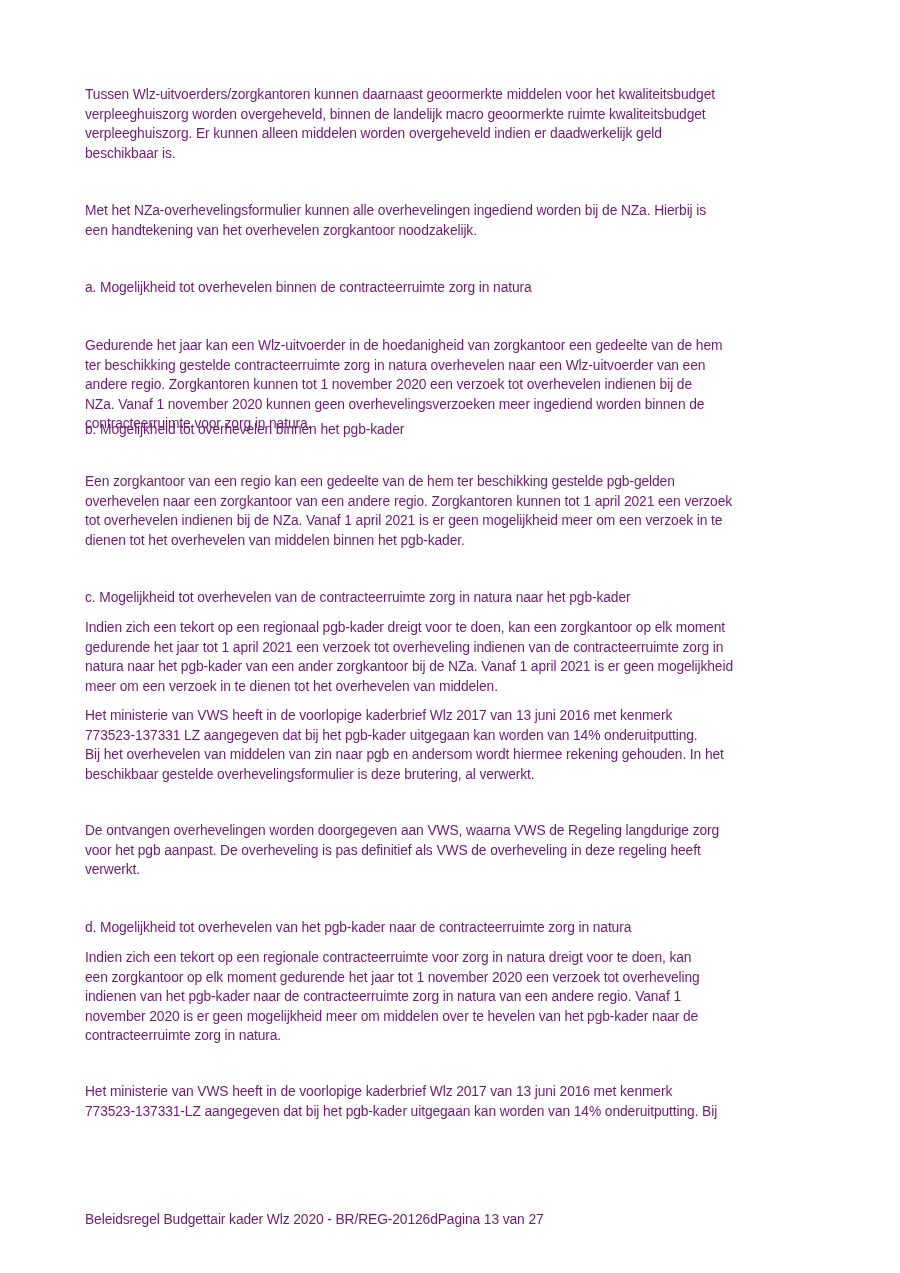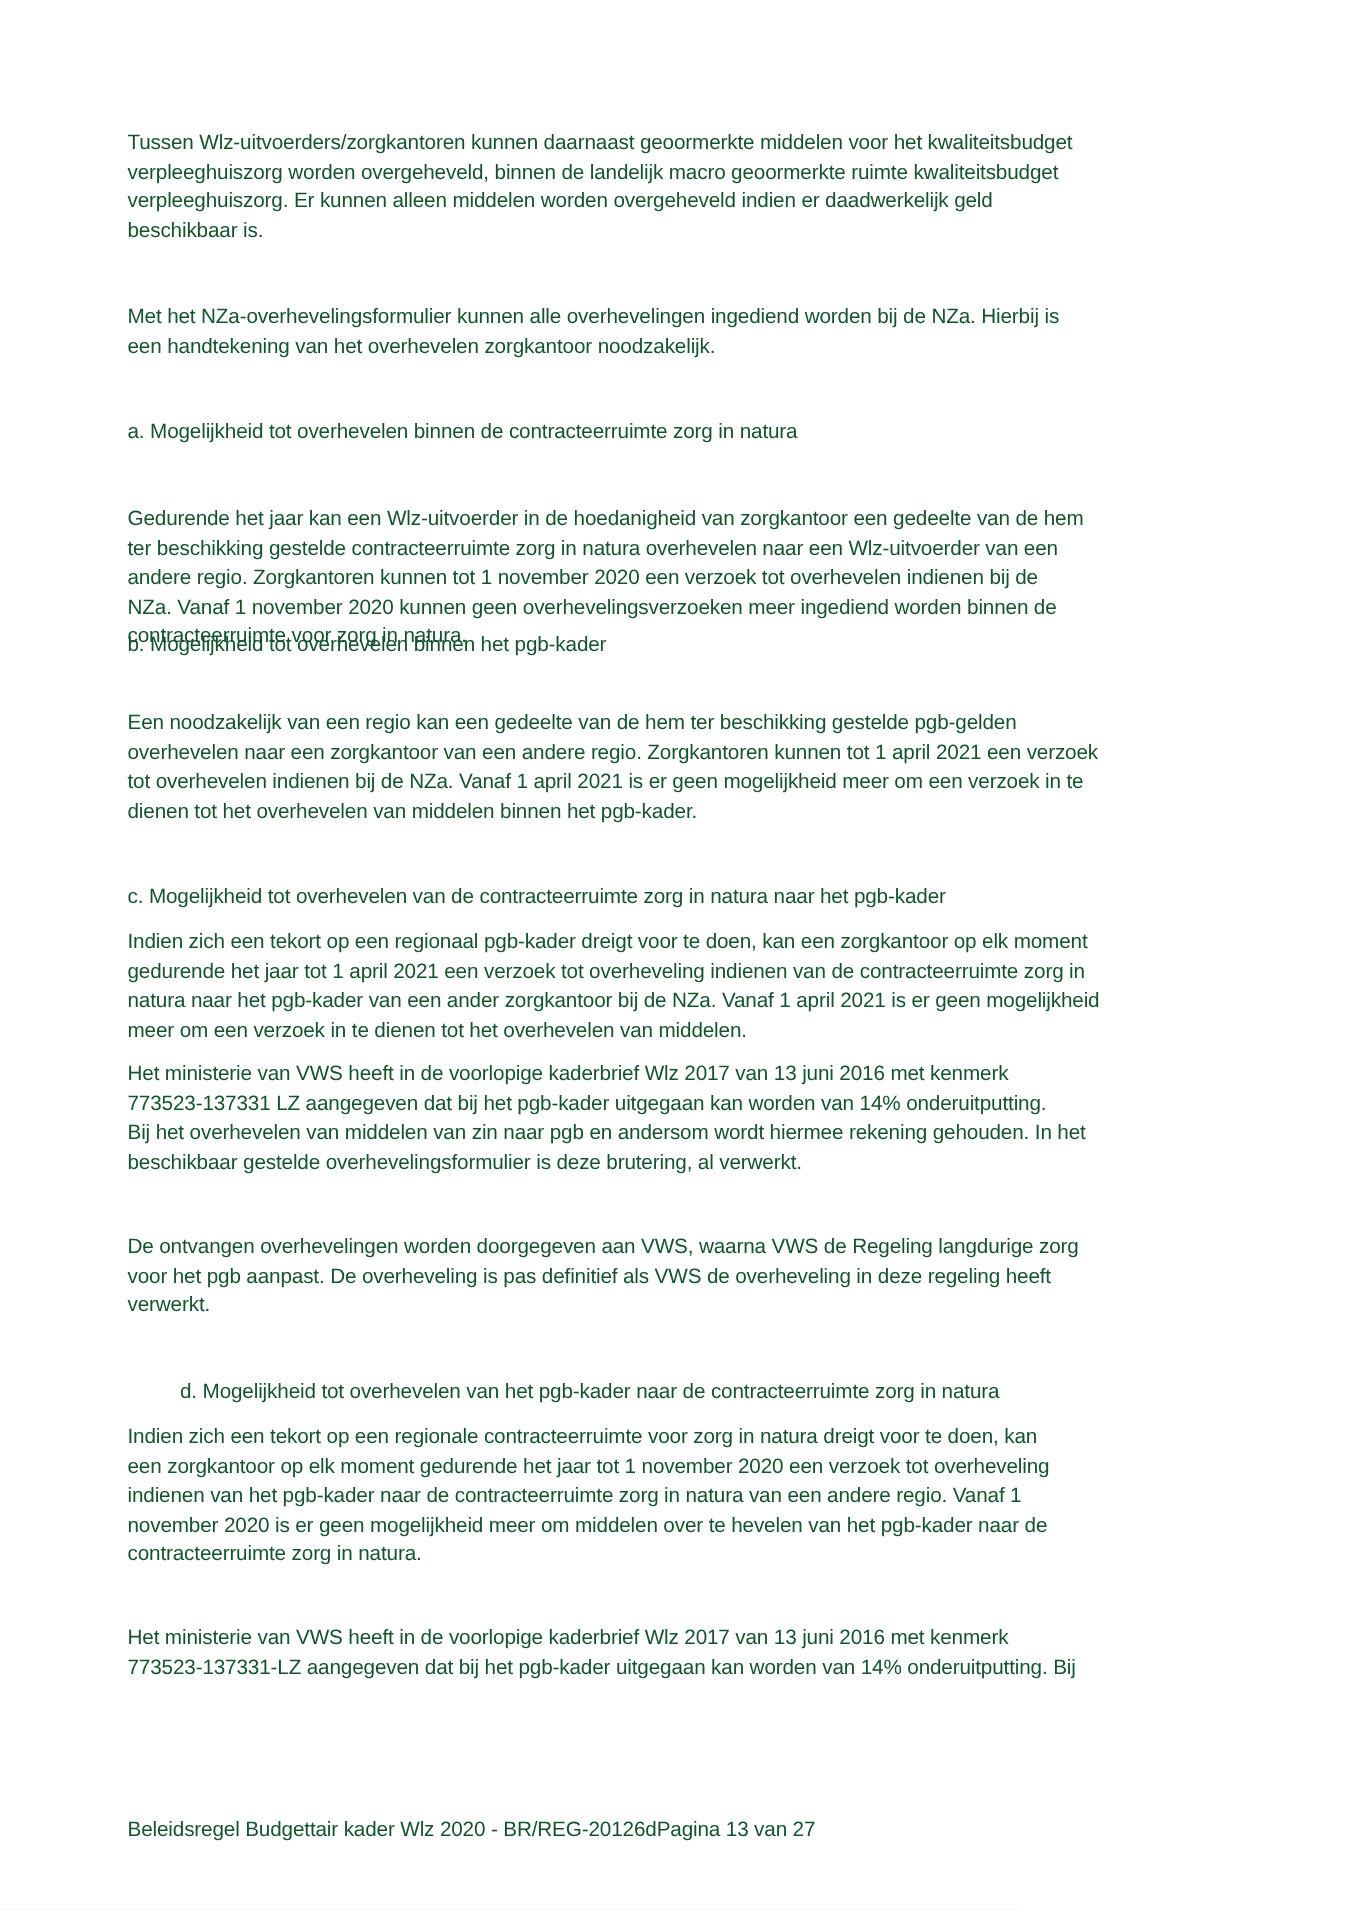--- a/index.html
+++ b/index.html
@@ -39,21 +39,21 @@
     top: 1210px;
     display: flex;
     font-size: 13.8px;
     line-height: 19.5px;
     letter-spacing: -0.1px;
   }
 </style>
 </head>
 <body>
 
-<div class="page" style="background: rgb(255, 255, 255); color: #14532d;">
+<div class="page" style="background: rgb(255, 255, 255); color: #701a75;">
   <div class="block paragraph" style="top: 85px;">
       <div class="line">Tussen Wlz-uitvoerders/zorgkantoren kunnen daarnaast geoormerkte middelen voor het kwaliteitsbudget</div>
       <div class="line">verpleeghuiszorg worden overgeheveld, binnen de landelijk macro geoormerkte ruimte kwaliteitsbudget</div>
       <div class="line">verpleeghuiszorg. Er kunnen alleen middelen worden overgeheveld indien er daadwerkelijk geld</div>
       <div class="line">beschikbaar is.</div>
     </div>
     <div class="block paragraph" style="top: 201px;">
       <div class="line">Met het NZa-overhevelingsformulier kunnen alle overhevelingen ingediend worden bij de NZa. Hierbij is</div>
       <div class="line">een handtekening van het overhevelen zorgkantoor noodzakelijk.</div>
     </div>
@@ -64,21 +64,21 @@
       <div class="line">Gedurende het jaar kan een Wlz-uitvoerder in de hoedanigheid van zorgkantoor een gedeelte van de hem</div>
       <div class="line">ter beschikking gestelde contracteerruimte zorg in natura overhevelen naar een Wlz-uitvoerder van een</div>
       <div class="line">andere regio. Zorgkantoren kunnen tot 1 november 2020 een verzoek tot overhevelen indienen bij de</div>
       <div class="line">NZa. Vanaf 1 november 2020 kunnen geen overhevelingsverzoeken meer ingediend worden binnen de</div>
       <div class="line">contracteerruimte voor zorg in natura.</div>
     </div>
     <div class="block heading" style="top: 420px;">
       <div class="line">b. Mogelijkheid tot overhevelen binnen het pgb-kader</div>
     </div>
     <div class="block paragraph" style="top: 472px;">
-      <div class="line">Een noodzakelijk van een regio kan een gedeelte van de hem ter beschikking gestelde pgb-gelden</div>
+      <div class="line">Een zorgkantoor van een regio kan een gedeelte van de hem ter beschikking gestelde pgb-gelden</div>
       <div class="line">overhevelen naar een zorgkantoor van een andere regio. Zorgkantoren kunnen tot 1 april 2021 een verzoek</div>
       <div class="line">tot overhevelen indienen bij de NZa. Vanaf 1 april 2021 is er geen mogelijkheid meer om een verzoek in te</div>
       <div class="line">dienen tot het overhevelen van middelen binnen het pgb-kader.</div>
     </div>
     <div class="block heading" style="top: 588px;">
       <div class="line">c. Mogelijkheid tot overhevelen van de contracteerruimte zorg in natura naar het pgb-kader</div>
     </div>
     <div class="block paragraph" style="top: 618px;">
       <div class="line">Indien zich een tekort op een regionaal pgb-kader dreigt voor te doen, kan een zorgkantoor op elk moment</div>
       <div class="line">gedurende het jaar tot 1 april 2021 een verzoek tot overheveling indienen van de contracteerruimte zorg in</div>
@@ -89,21 +89,21 @@
       <div class="line">Het ministerie van VWS heeft in de voorlopige kaderbrief Wlz 2017 van 13 juni 2016 met kenmerk</div>
       <div class="line">773523-137331 LZ aangegeven dat bij het pgb-kader uitgegaan kan worden van 14% onderuitputting.</div>
       <div class="line">Bij het overhevelen van middelen van zin naar pgb en andersom wordt hiermee rekening gehouden. In het</div>
       <div class="line">beschikbaar gestelde overhevelingsformulier is deze brutering, al verwerkt.</div>
     </div>
     <div class="block paragraph" style="top: 821px;">
       <div class="line">De ontvangen overhevelingen worden doorgegeven aan VWS, waarna VWS de Regeling langdurige zorg</div>
       <div class="line">voor het pgb aanpast. De overheveling is pas definitief als VWS de overheveling in deze regeling heeft</div>
       <div class="line">verwerkt.</div>
     </div>
-    <div class="block heading" style="top: 918px; margin-left: 35px;">
+    <div class="block heading" style="top: 918px;">
       <div class="line">d. Mogelijkheid tot overhevelen van het pgb-kader naar de contracteerruimte zorg in natura</div>
     </div>
     <div class="block paragraph" style="top: 948px;">
       <div class="line">Indien zich een tekort op een regionale contracteerruimte voor zorg in natura dreigt voor te doen, kan</div>
       <div class="line">een zorgkantoor op elk moment gedurende het jaar tot 1 november 2020 een verzoek tot overheveling</div>
       <div class="line">indienen van het pgb-kader naar de contracteerruimte zorg in natura van een andere regio. Vanaf 1</div>
       <div class="line">november 2020 is er geen mogelijkheid meer om middelen over te hevelen van het pgb-kader naar de</div>
       <div class="line">contracteerruimte zorg in natura.</div>
     </div>
     <div class="block paragraph" style="top: 1082px;">

